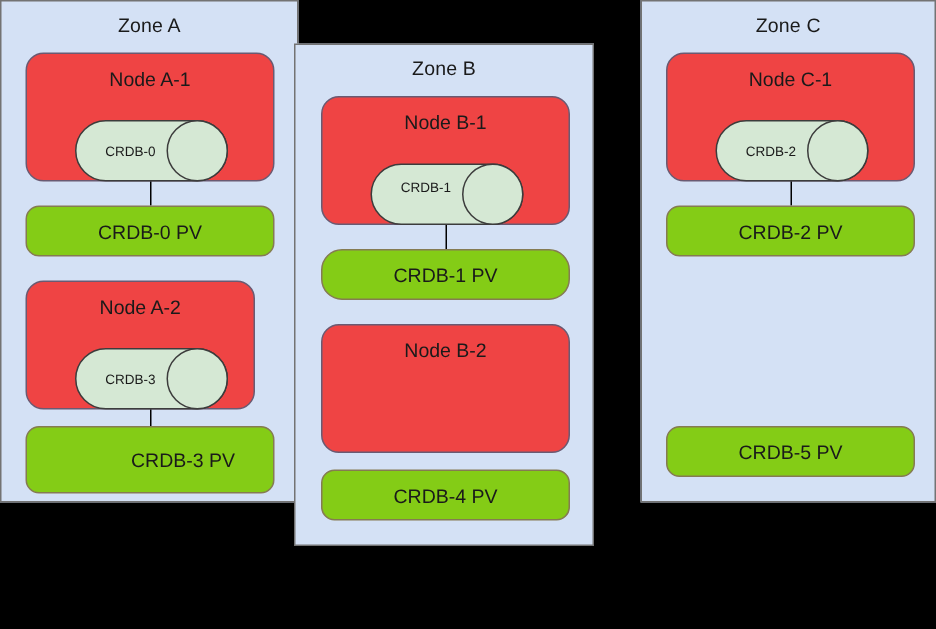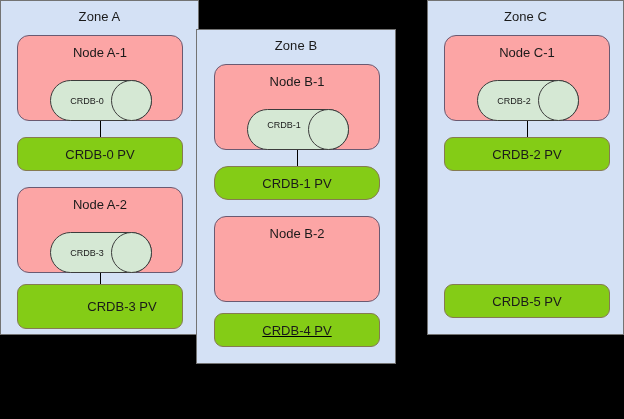--- a/index.html
+++ b/index.html
@@ -39,21 +39,21 @@
     top: 8px;
     text-align: center;
     font-size: 13px;
     color: #1a1a1a;
     letter-spacing: 0.1px;
   }
 
   
   .node {
     position: absolute;
-    background: #fca5a5;
+    background: #ef4444;
     border: 1px solid #6a5a72;
     border-radius: 12px;
     box-sizing: border-box;
   }
   .node-title {
     position: absolute;
     left: 0;
     right: 0;
     top: 9px;
     text-align: center;
@@ -124,21 +124,21 @@
         <div class="pod-label">CRDB-0</div>
       </div>
     </div>
 
     <div class="connector" style="left:99px; top:120px; height:16px;"></div>
 
     <div class="pv" style="left:16px; top:136px; width:166px; height:34px;">
       <span class="pv-label">CRDB-0 PV</span>
     </div>
 
-    <div class="node" style="left:16px; top:186px; width:166px; height:86px;">
+    <div class="node" style="left:16px; top:186px; width:153px; height:86px;">
       <div class="node-title">Node A-2</div>
       <div class="pod" style="left:32px; top:44px; width:102px; height:41px;">
         <svg width="102" height="41" viewBox="0 0 102 41">
           <path d="M 20.5,0.5 L 81.5,0.5 A 20,20 0 0 1 81.5,40.5 L 20.5,40.5 A 20,20 0 0 1 20.5,0.5 Z" fill="#d5e8d4" stroke="#3c3c3c" stroke-width="1"></path>
           <ellipse cx="81.5" cy="20.5" rx="20" ry="20" fill="#d5e8d4" stroke="#3c3c3c" stroke-width="1"></ellipse>
         </svg>
         <div class="pod-label">CRDB-3</div>
       </div>
     </div>
 
@@ -166,21 +166,21 @@
     <div class="connector" style="left:100px; top:120px; height:16px;"></div>
 
     <div class="pv" style="left:17px; top:136px; width:166px; height:34px;border-radius:14px;">
       <span class="pv-label">CRDB-1 PV</span>
     </div>
 
     <div class="node" style="left:17px; top:186px; width:166px; height:86px;">
       <div class="node-title">Node B-2</div>
     </div>
 
-    <div class="pv" style="left:17px; top:283px; width:166px; height:34px;text-decoration:underline;">
+    <div class="pv" style="left:17px; top:283px; width:166px; height:34px;">
       <span class="pv-label">CRDB-4 PV</span>
     </div>
   </div>
 
   <div class="zone" style="left:427px; top:0px; width:197px; height:335px;">
     <div class="zone-title">Zone C</div>
 
     <div class="node" style="left:16px; top:34px; width:166px; height:86px;padding-left:42px;">
       <div class="node-title">Node C-1</div>
       <div class="pod" style="left:32px; top:44px; width:102px; height:41px;">

